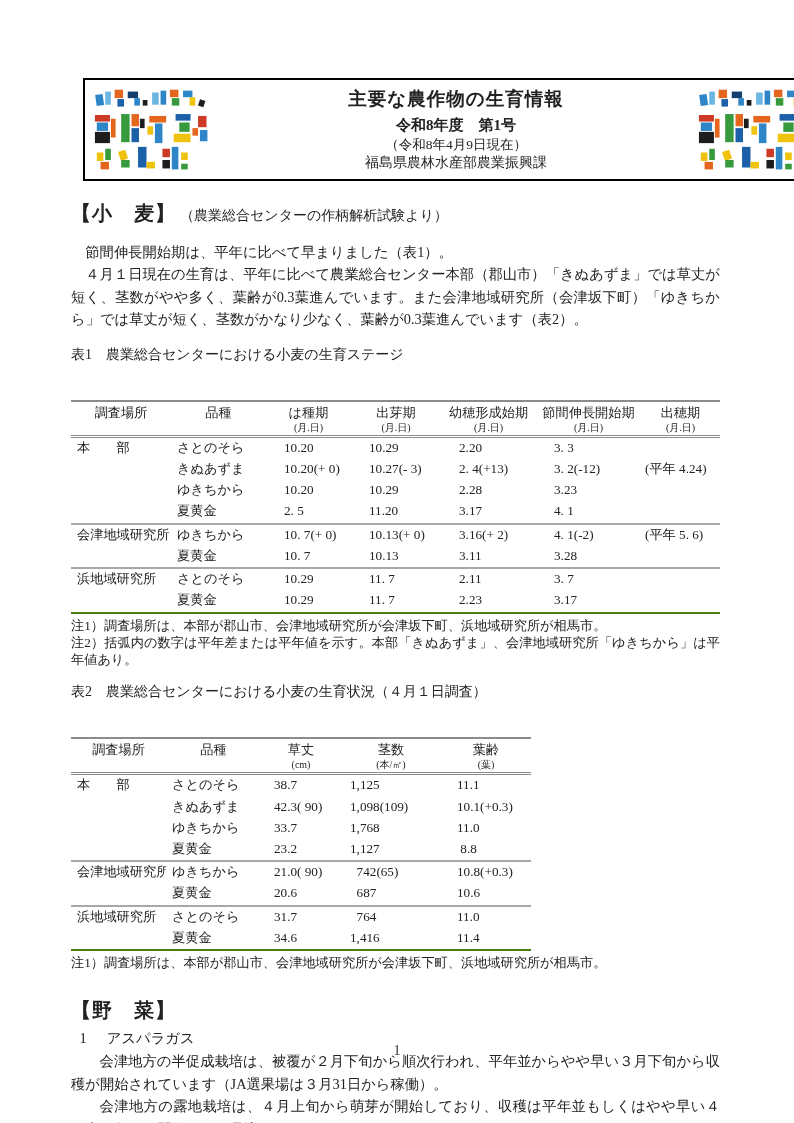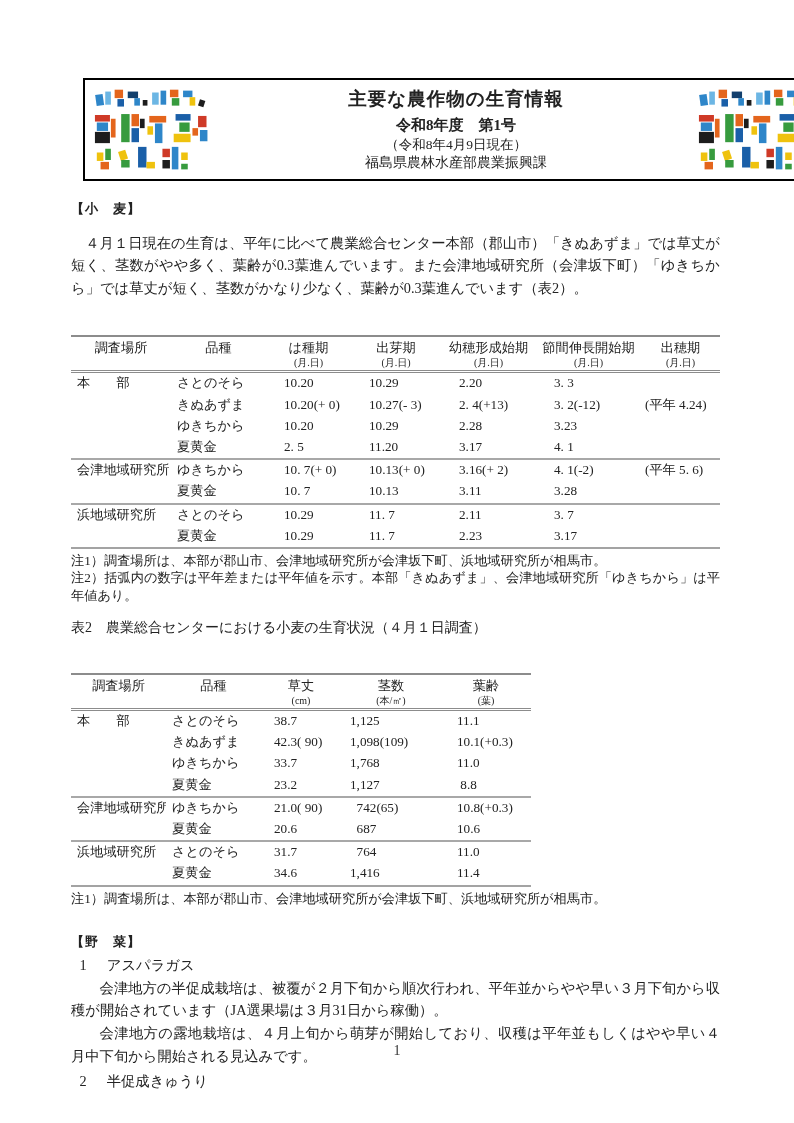--- a/index.html
+++ b/index.html
@@ -20,32 +20,32 @@
   }
   .logo { width:122px; height:90px; flex:0 0 auto; }
   .header-center { flex:1; text-align:center; line-height:1.25; }
   .doc-title { font-size:18.5px; font-weight:bold; letter-spacing:1px; margin-bottom:5px; }
   .doc-issue { font-size:15px; font-weight:bold; margin-bottom:2px; }
   .doc-date  { font-size:13.5px; }
   .doc-org   { font-size:14px; }
 
   
   .section-head { margin-top:19px; display:flex; align-items:baseline; }
-  .h-main { font-size:13px; font-weight:bold; letter-spacing:1px; }
+  .h-main { font-size:20px; font-weight:bold; letter-spacing:1px; }
   .h-note { font-size:14px; margin-left:4px; }
 
   
   .body-para { font-size:14.3px; line-height:22.4px; text-indent:1em; text-align:justify; }
   .para-block { margin-top:14px; }
 
   
   .table-title { font-size:14px; margin-top:15px; margin-bottom:2px; }
   table.doc-table {
     border-collapse:collapse; table-layout:fixed;
-    border-top:2px solid #8c8c8c; border-bottom:2px solid #a3a3a3;
+    border-top:2px solid #8c8c8c; border-bottom:2px solid #4d7c0f;
     font-size:13.2px;
     margin-top:36px;
   }
   table.t1 { width:649px; }
   table.t2 { width:460px; }
   .doc-table thead tr { border-bottom:3px double #8c8c8c; }
   .doc-table th { font-weight:normal; text-align:center; padding:2px 0 1px; line-height:1.3; vertical-align:top; }
   .doc-table th .unit { font-size:10px; }
   .doc-table td { padding:1px 0 2px; line-height:1.38; white-space:pre; overflow:hidden; }
   .doc-table tbody tr.group-start { border-top:2px solid #a8a8a8; }
@@ -135,26 +135,29 @@
       <div class="doc-org">福島県農林水産部農業振興課</div>
     </div>
 
     <svg class="logo" viewBox="0 0 130 96" aria-hidden="true">
       <use href="#fk-logo-art"></use>
     </svg>
   </div>
 
   <div class="section-head">
     <span class="h-main">【小　麦】</span>
+    <span class="h-note">（農業総合センターの作柄解析試験より）</span>
   </div>
 
   <div class="para-block">
+    <p class="body-para">節間伸長開始期は、平年に比べて早まりました（表1）。</p>
     <p class="body-para">４月１日現在の生育は、平年に比べて農業総合センター本部（郡山市）「きぬあずま」では草丈が短く、茎数がやや多く、葉齢が0.3葉進んでいます。また会津地域研究所（会津坂下町）「ゆきちから」では草丈が短く、茎数がかなり少なく、葉齢が0.3葉進んでいます（表2）。</p>
   </div>
 
+  <div class="table-title">表1　農業総合センターにおける小麦の生育ステージ</div>
   <table class="doc-table t1">
     <colgroup>
       <col style="width:100px">
         <col style="width:95px">
         <col style="width:85px">
       <col style="width:90px">
         <col style="width:95px">
         <col style="width:105px">
         <col style="width:79px">
     </colgroup>

